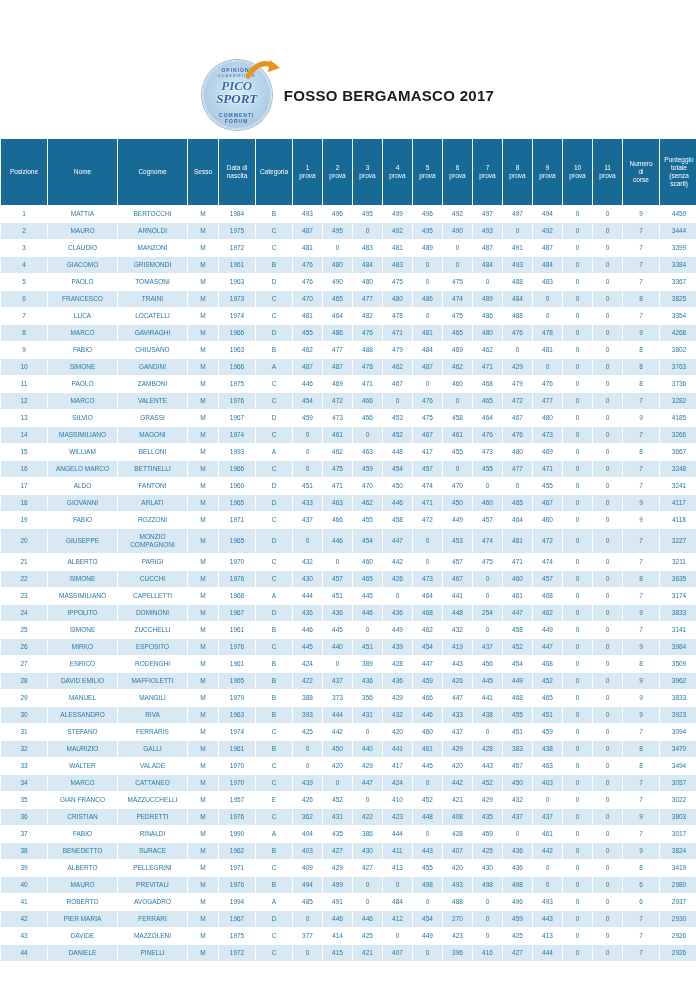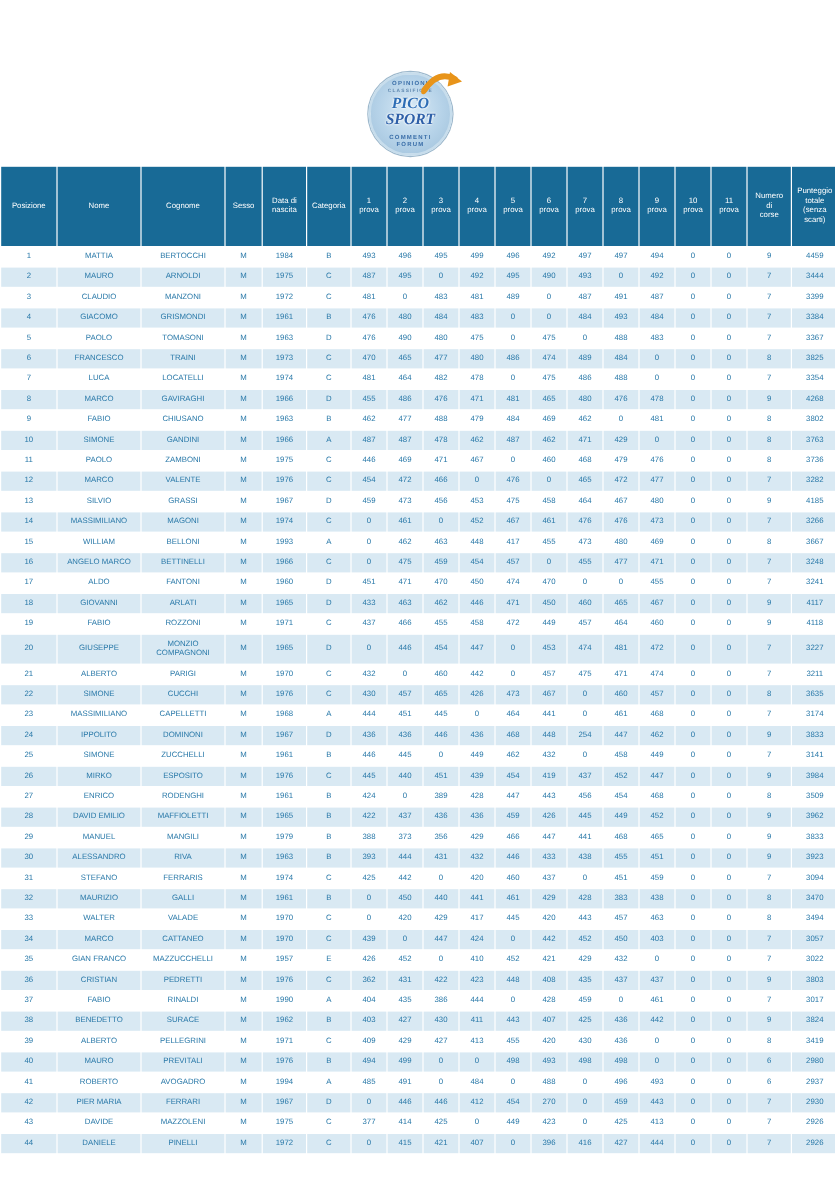--- a/index.html
+++ b/index.html
@@ -65,20 +65,21 @@
     <div class="big pico">PICO</div>
     <div class="big sport">SPORT</div>
     <div class="tiny t4">COMMENTI</div>
     <div class="tiny t5">FORUM</div>
     <svg class="arrow" width="34" height="26" viewBox="0 0 34 26">
       <path d="M2 20 Q 14 2 28 10" fill="none" stroke="#e8941a" stroke-width="5" stroke-linecap="round"></path>
       <path d="M24 4 L 34 12 L 22 16 Z" fill="#e8941a"></path>
     </svg>
   </div>
   <div class="title-block">
+    <div class="title-line">FOSSO BERGAMASCO 2017</div>
   </div>
 </div>
 
 <table class="results">
   <thead>
     <tr>
         <th style="width: 44px;">Posizione</th>
         <th style="width: 67px;">Nome</th>
         <th style="width: 67px;">Cognome</th>
         <th style="width: 28px;">Sesso</th>

